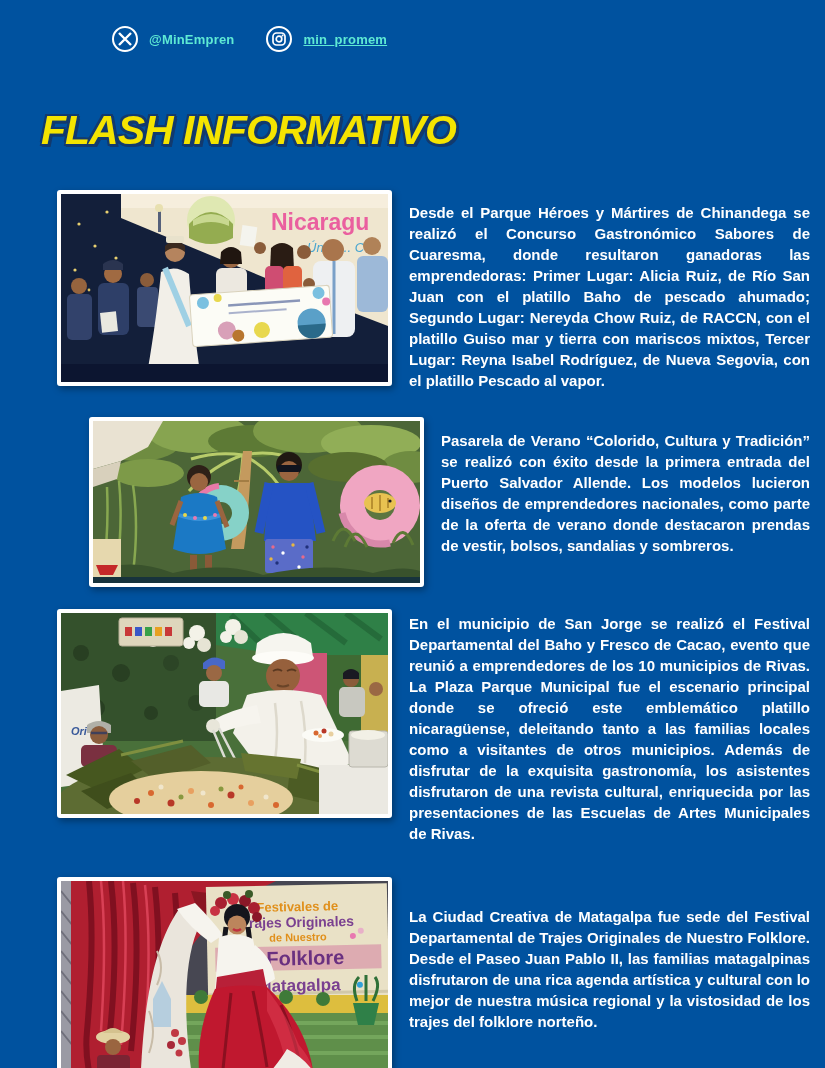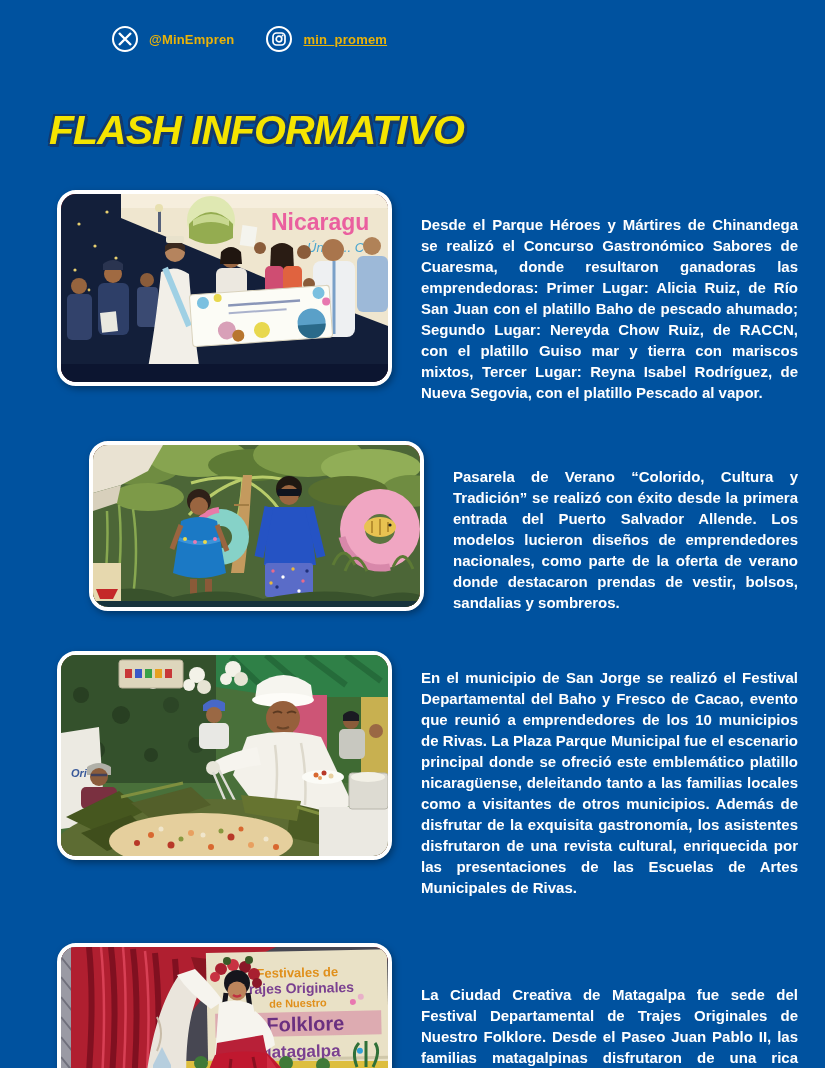--- a/index.html
+++ b/index.html
@@ -1,47 +1,47 @@
 <!DOCTYPE html>
 <html><head>
 <meta charset="utf-8">
 <style>
   html,body{margin:0;padding:0;background:#00529F;}
   .page{position:relative;width:825px;height:1068px;background:#00529F;
         font-family:"Liberation Sans",sans-serif;overflow:hidden;}
 
   
   .social-header{position:absolute;top:26px;left:112px;display:flex;align-items:center;}
-  .social-item{display:flex;align-items:center;color:#eab308;font-weight:bold;}
+  .social-item{display:flex;align-items:center;color:#5eead4;font-weight:bold;}
   .social-item .badge{width:26px;height:26px;border:2px solid #fff;border-radius:50%;
         box-sizing:border-box;display:flex;align-items:center;justify-content:center;flex:0 0 auto;}
   .social-item .lbl{margin-left:11px;font-size:13px;letter-spacing:.2px;white-space:nowrap;}
   .social-item.s1{margin-right:32px;}
   .social-item.s2{margin-right:14px;text-decoration:underline;}
   .social-item.s3 .lbl{font-size:12px;}
 
   
-  .page-title{position:absolute;top:107px;left:49px;font-size:41px;font-weight:bold;
+  .page-title{position:absolute;top:107px;left:41px;font-size:41px;font-weight:bold;
         font-style:italic;color:#F5E400;letter-spacing:-1px;white-space:nowrap;
         text-shadow:-2px -2px 0 #123a6e,2px -2px 0 #123a6e,-2px 2px 0 #123a6e,
                     2px 2px 0 #123a6e,3px 3px 0 #123a6e,0 3px 0 #123a6e,3px 0 0 #123a6e;}
 
   
   .content{position:absolute;top:190px;left:57px;width:757px;}
   .row{display:flex;align-items:flex-start;}
   .row.r1{margin-bottom:22px;}
   .row.r2{margin-bottom:22px;padding-left:32px;}
   .row.r3{margin-bottom:29px;}
-  .photo-frame{flex:0 0 auto;width:327px;border:4px solid #fff;border-radius:19px;
+  .photo-frame{flex:0 0 auto;width:327px;border:4px solid #fff;border-radius:3px;
         overflow:hidden;box-shadow:2px 3px 7px rgba(0,0,0,.35);background:#b91c1c;line-height:0;}
   .ph1{height:188px;} .ph2{height:162px;} .ph3{height:201px;font-style:italic;} .ph4{height:190px;}
   .photo-frame svg{width:100%;height:100%;display:block;}
   .story{flex:1;margin-left:13px;color:#fff;font-weight:bold;font-size:15px;
         line-height:21px;text-align:justify;}
-  .story p{margin:16px;}
+  .story p{margin:4px;}
   .r1 .story{padding-top:8px;} .r2 .story{padding-top:9px;}
   .r3 .story{padding-top:0;}   .r4 .story{padding-top:25px;}
   svg text{font-family:"Liberation Sans",sans-serif;}
 </style>
 </head>
 <body>
 
 <div class="page">
 
   <div class="social-header">

